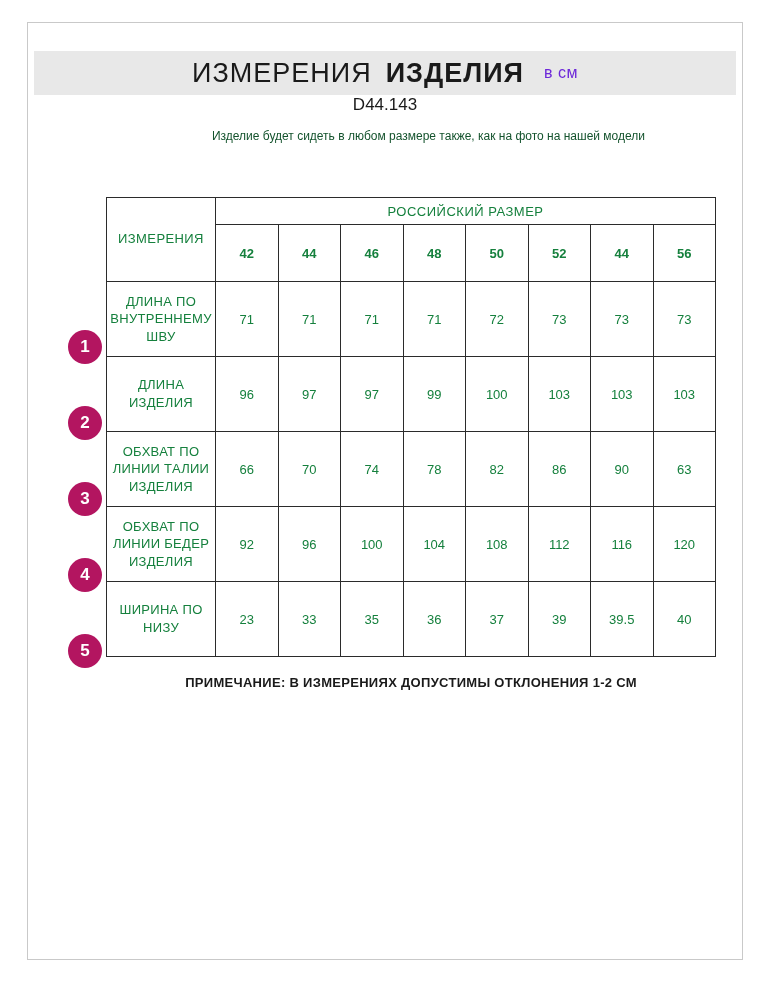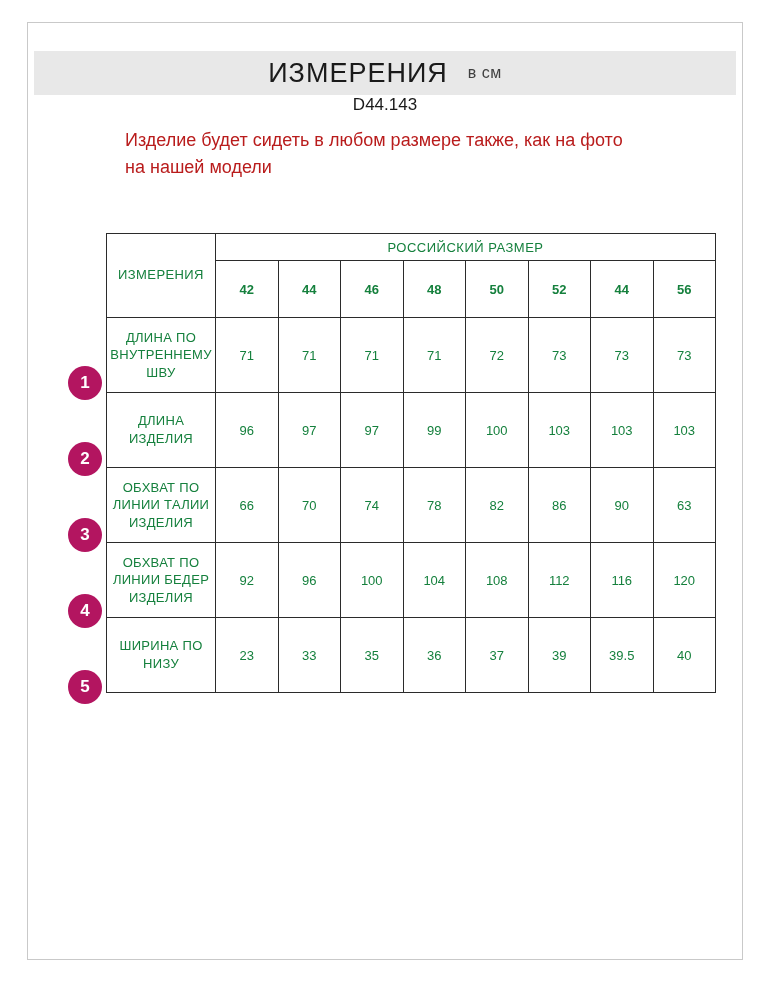--- a/index.html
+++ b/index.html
@@ -51,38 +51,38 @@
     font-weight: 400;
   }
   .title-bold {
     font-size: 27px;
     letter-spacing: 1px;
     color: #1a1a1a;
     font-weight: 700;
   }
   .title-unit {
     font-size: 16px;
-    color: #404040;
+    color: #6d28d9;
     font-weight: 400;
     letter-spacing: 0.5px;
     align-self: center;
     margin-left: 6px;
   }
   .article-code {
     text-align: center;
     font-size: 17px;
     color: #1a1a1a;
   }
   .subtitle {
-    text-align: left;
-    font-size: 18px;
+    text-align: right;
+    font-size: 12px;
     margin: 12px auto 0 auto;
     width: 520px;
     line-height: 1.5;
-    color: #b91c1c;
+    color: #14532d;
   }
   .table-wrap {
     position: relative;
     margin-top: 52px;
     padding-left: 78px;
     padding-right: 26px;
   }
   table.size-table {
     border-collapse: collapse;
     width: 100%;
@@ -161,20 +161,21 @@
 </style>
 </head>
 <body>
 
 <div class="page">
   <div class="page-frame"></div>
   <div class="content">
 
     <div class="title-bar">
       <span class="title-light">ИЗМЕРЕНИЯ</span>
+      <span class="title-bold">ИЗДЕЛИЯ</span>
       <span class="title-unit">в см</span>
     </div>
 
     <div class="article-code">D44.143</div>
 
     <div class="subtitle">Изделие будет сидеть в любом размере также, как на фото на нашей модели</div>
 
     <div class="table-wrap">
 
       <div class="bullets">
@@ -257,16 +258,17 @@
             <td class="data-cell">35</td>
             <td class="data-cell">36</td>
             <td class="data-cell">37</td>
             <td class="data-cell">39</td>
             <td class="data-cell">39.5</td>
             <td class="data-cell">40</td>
           </tr>
         </tbody>
       </table>
 
+      <div class="note">ПРИМЕЧАНИЕ: В ИЗМЕРЕНИЯХ ДОПУСТИМЫ ОТКЛОНЕНИЯ 1-2 СМ</div>
     </div>
 
   </div>
 </div>
 
 </body></html>

